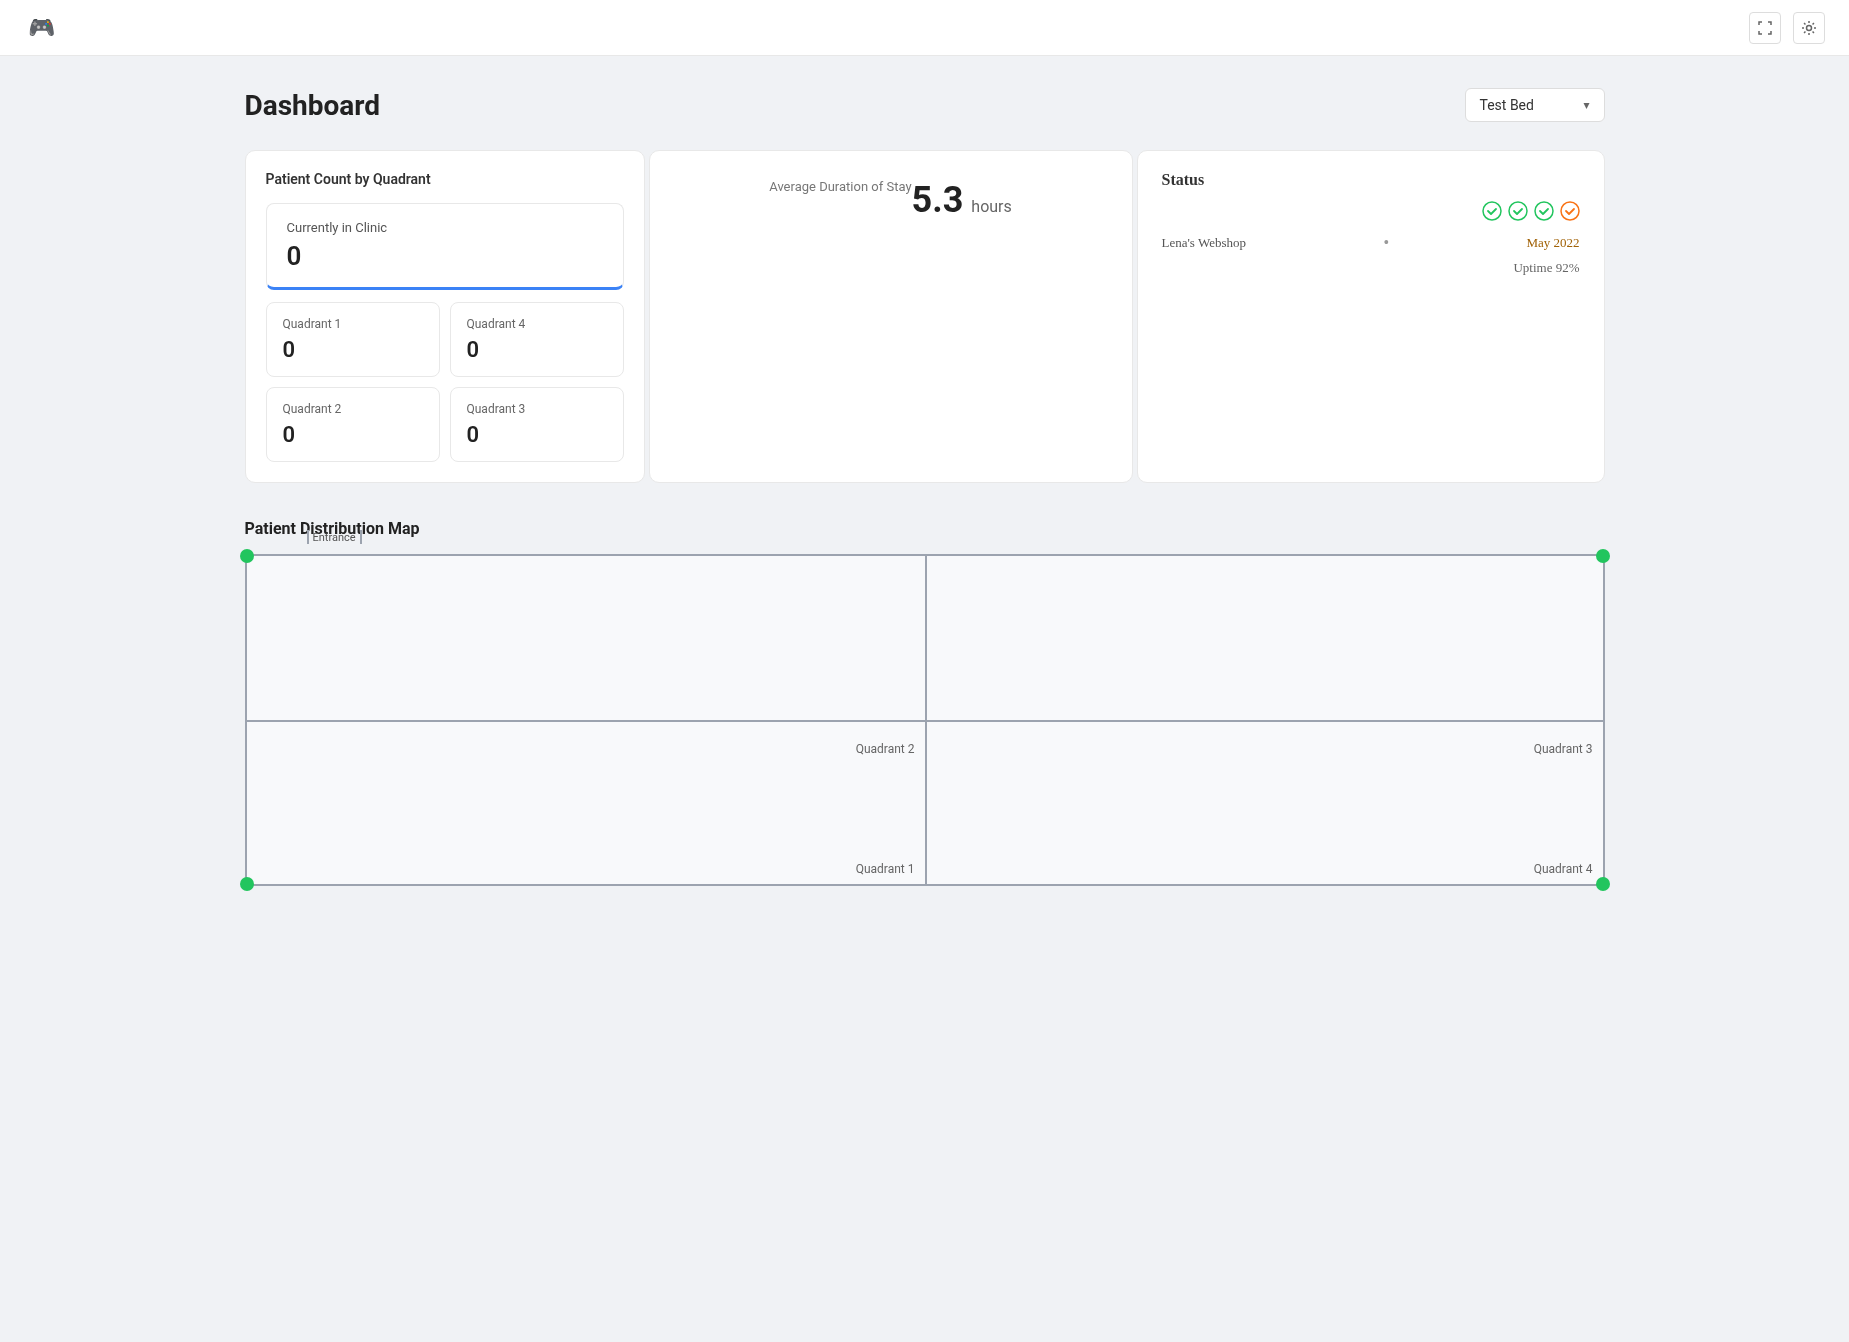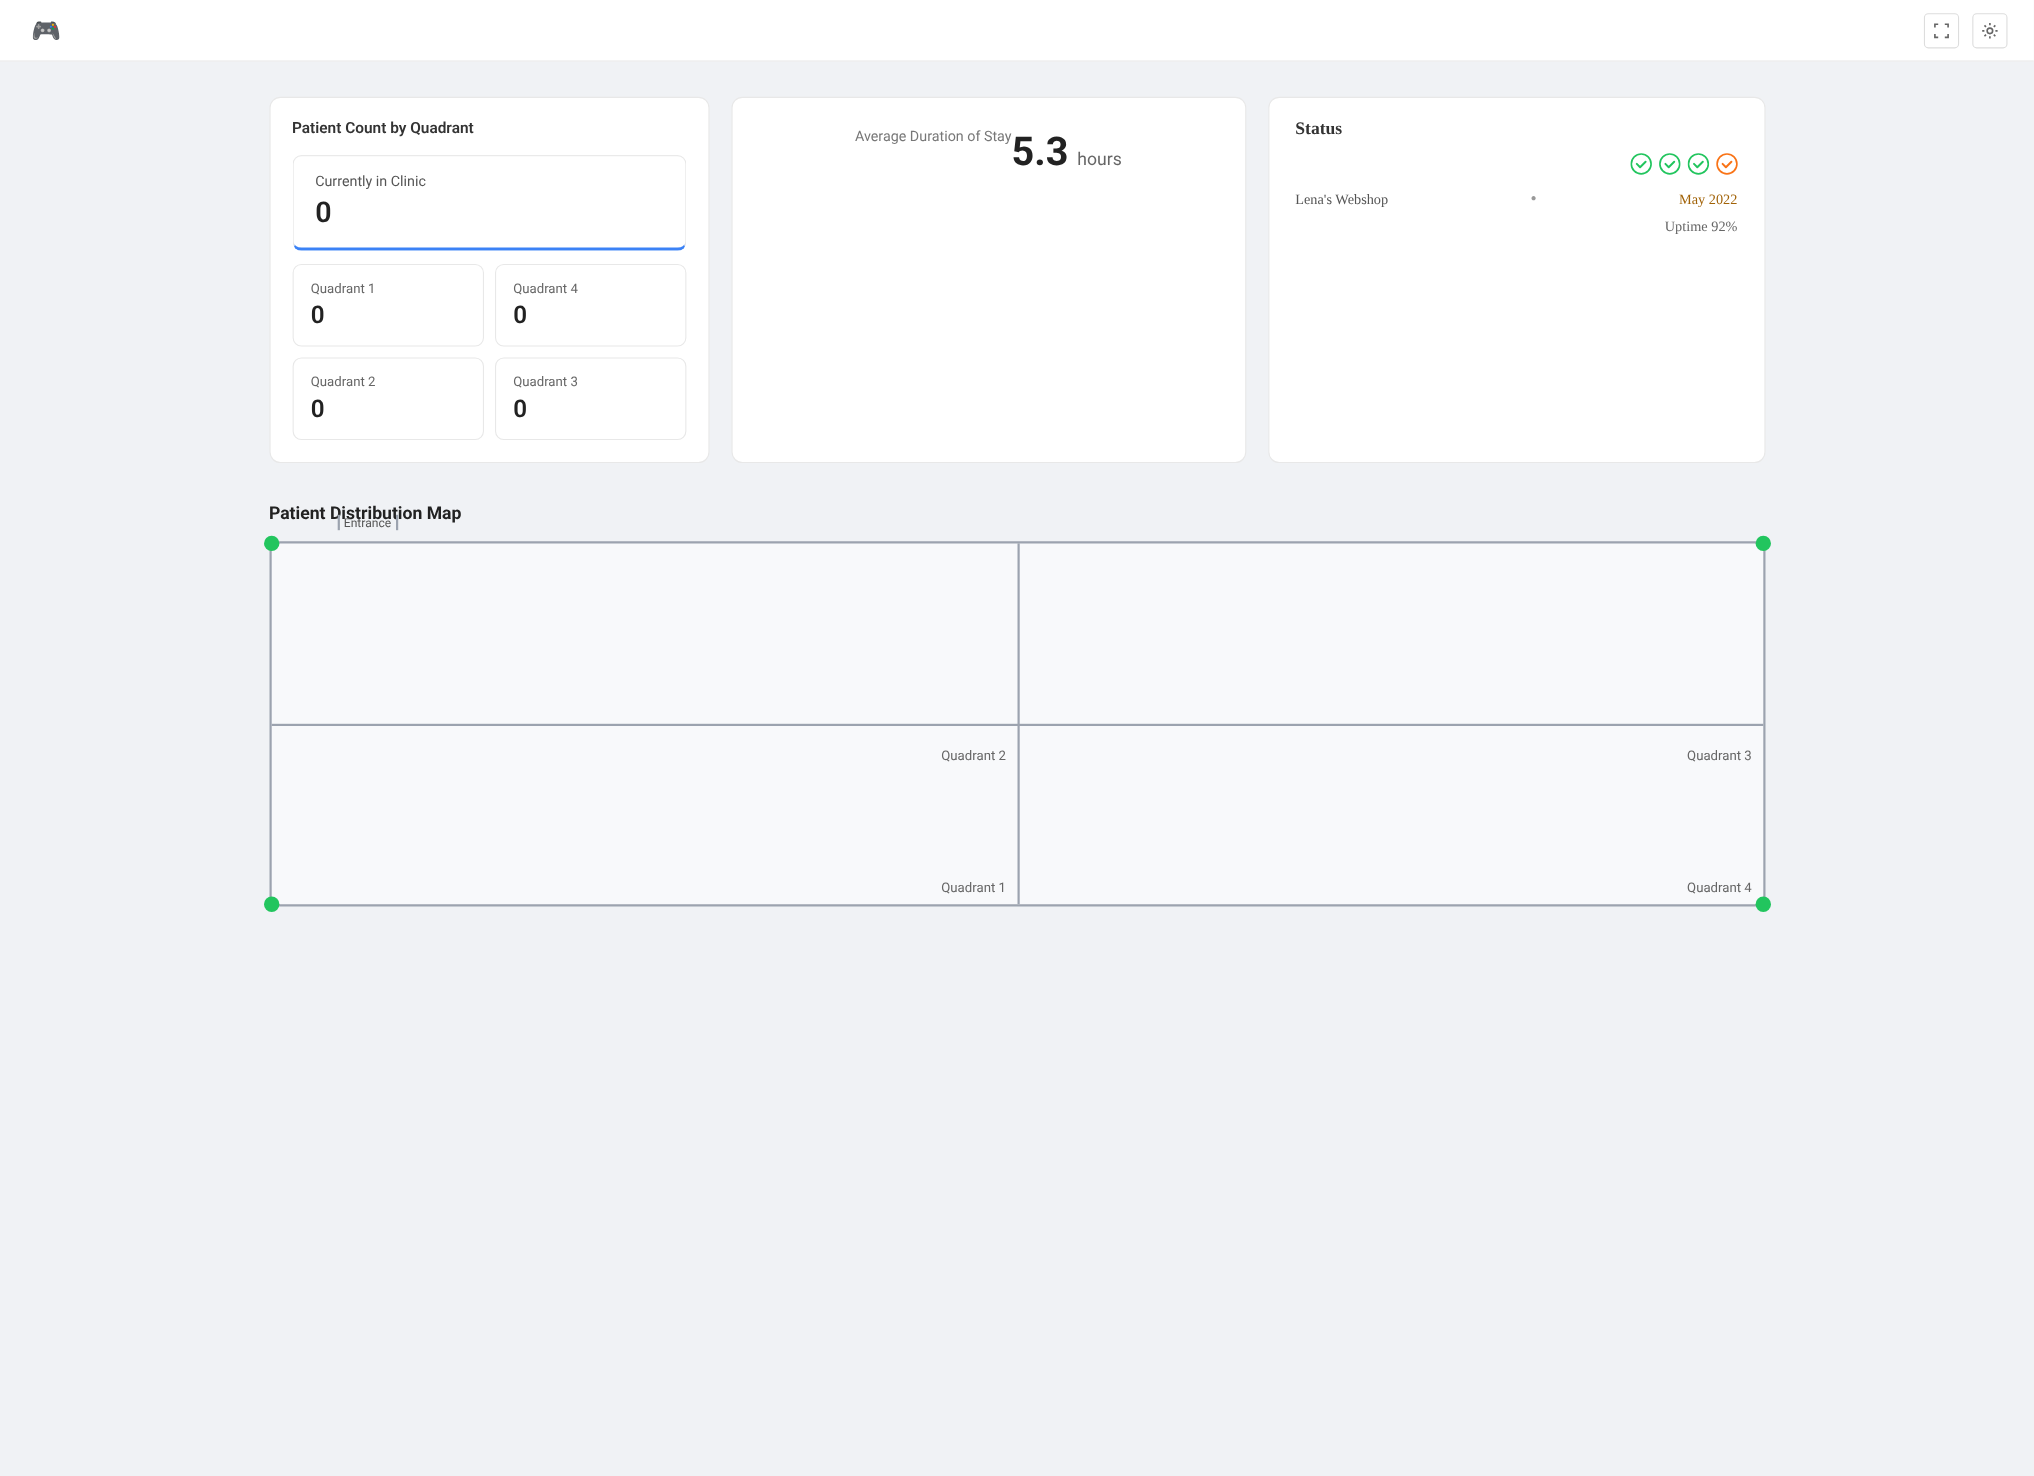--- a/index.html
+++ b/index.html
@@ -79,21 +79,21 @@
       cursor: pointer;
       font-size: 14px;
       color: #333;
       min-width: 140px;
       justify-content: space-between;
     }
 
     
     .cards-row {
       display: flex;
-      gap: 20px;
+      gap: 4px;
       margin-bottom: 36px;
     }
 
     
     .patient-count-card {
       background: #fff;
       border-radius: 10px;
       padding: 20px;
       flex: 0 0 400px;
       border: 1px solid #e8e8e8;
@@ -295,20 +295,27 @@
       <svg width="16" height="16" viewBox="0 0 16 16" fill="none" stroke="#666" stroke-width="1.5">
         <circle cx="8" cy="8" r="2.5"></circle>
         <path d="M8 1v2M8 13v2M1 8h2M13 8h2M3.05 3.05l1.41 1.41M11.54 11.54l1.41 1.41M3.05 12.95l1.41-1.41M11.54 4.46l1.41-1.41"></path>
       </svg>
     </button>
   </div>
 </header>
 
 <div class="main">
 
+  <div class="dashboard-header">
+    <h1 class="dashboard-title">Dashboard</h1>
+    <div class="select-dropdown">
+      <span>Test Bed</span>
+      <span style="color:#666;font-size:12px;">▾</span>
+    </div>
+  </div>
 
   <div class="cards-row">
 
     <div class="patient-count-card">
       <div class="patient-count-title">Patient Count by Quadrant</div>
       <div class="currently-in-clinic-box">
         <div class="clinic-label">Currently in Clinic</div>
         <div class="clinic-count">0</div>
       </div>
       <div class="quadrant-grid">

